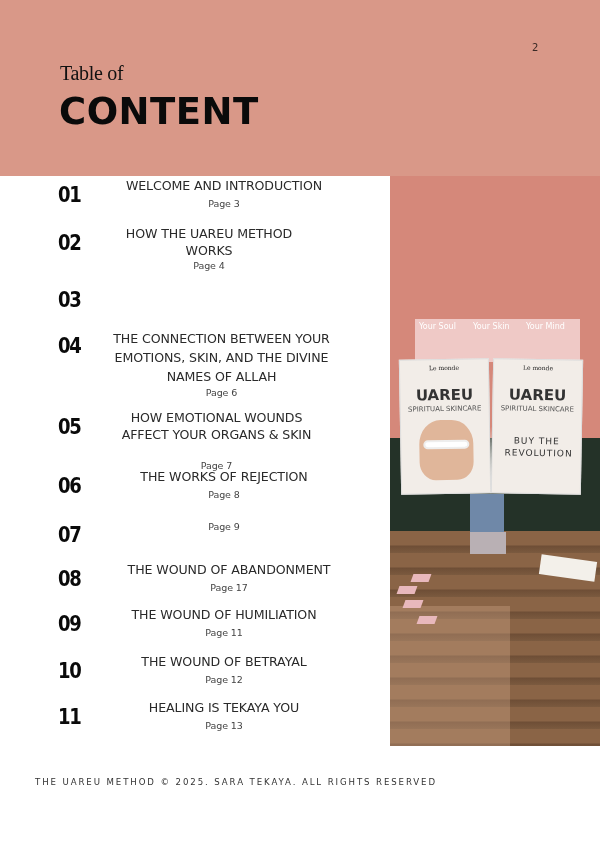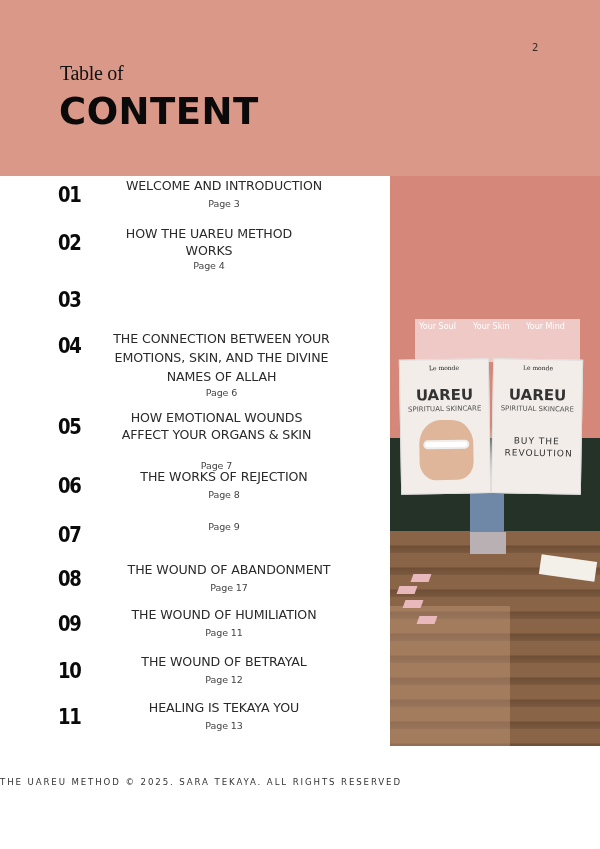--- a/index.html
+++ b/index.html
@@ -64,21 +64,21 @@
     .np-sub { position: absolute; left: 0; top: 45px; width: 100%; text-align: center; font-size: 7px; color: #555; font-family: "DejaVu Sans", sans-serif; }
     .np-face { position: absolute; left: 18px; top: 60px; width: 54px; height: 60px; border-radius: 40% 40% 30% 30%; background: #E0B69A; }
     .np-glasses { position: absolute; left: 22px; top: 80px; width: 46px; height: 9px; border-radius: 6px; background: #fff; border: 2px solid #eee; }
     .np-headline { position: absolute; left: 0; top: 75px; width: 100%; text-align: center; font-size: 9px; line-height: 12px; letter-spacing: 1px; color: #333; font-family: "DejaVu Sans", sans-serif; }
     .legs { position: absolute; left: 80px; top: 318px; width: 34px; height: 60px; background: #6f88a8; }
     .shoes { position: absolute; left: 80px; top: 356px; width: 36px; height: 22px; background: #b9b0b4; }
     .note { position: absolute; width: 18px; height: 8px; background: #E8B8BC; transform: skewX(-20deg); }
     .book { position: absolute; left: 150px; top: 382px; width: 56px; height: 20px; background: #f3f0ea; transform: rotate(8deg); }
 
     .footer {
-      position: absolute; left: 0; top: 777px; width: 500px; 
+      position: absolute; left: 0; top: 777px; width: 500px; text-align: center;
       font-family: "DejaVu Sans", sans-serif; font-size: 8.6px; letter-spacing: 1.9px; color: #333;
       padding-right: 28px;
     }
   </style>
 </head>
 <body>
 
 <div class="header-band">
   <div class="page-number">2</div>
   <div class="title-small">Table of</div>

